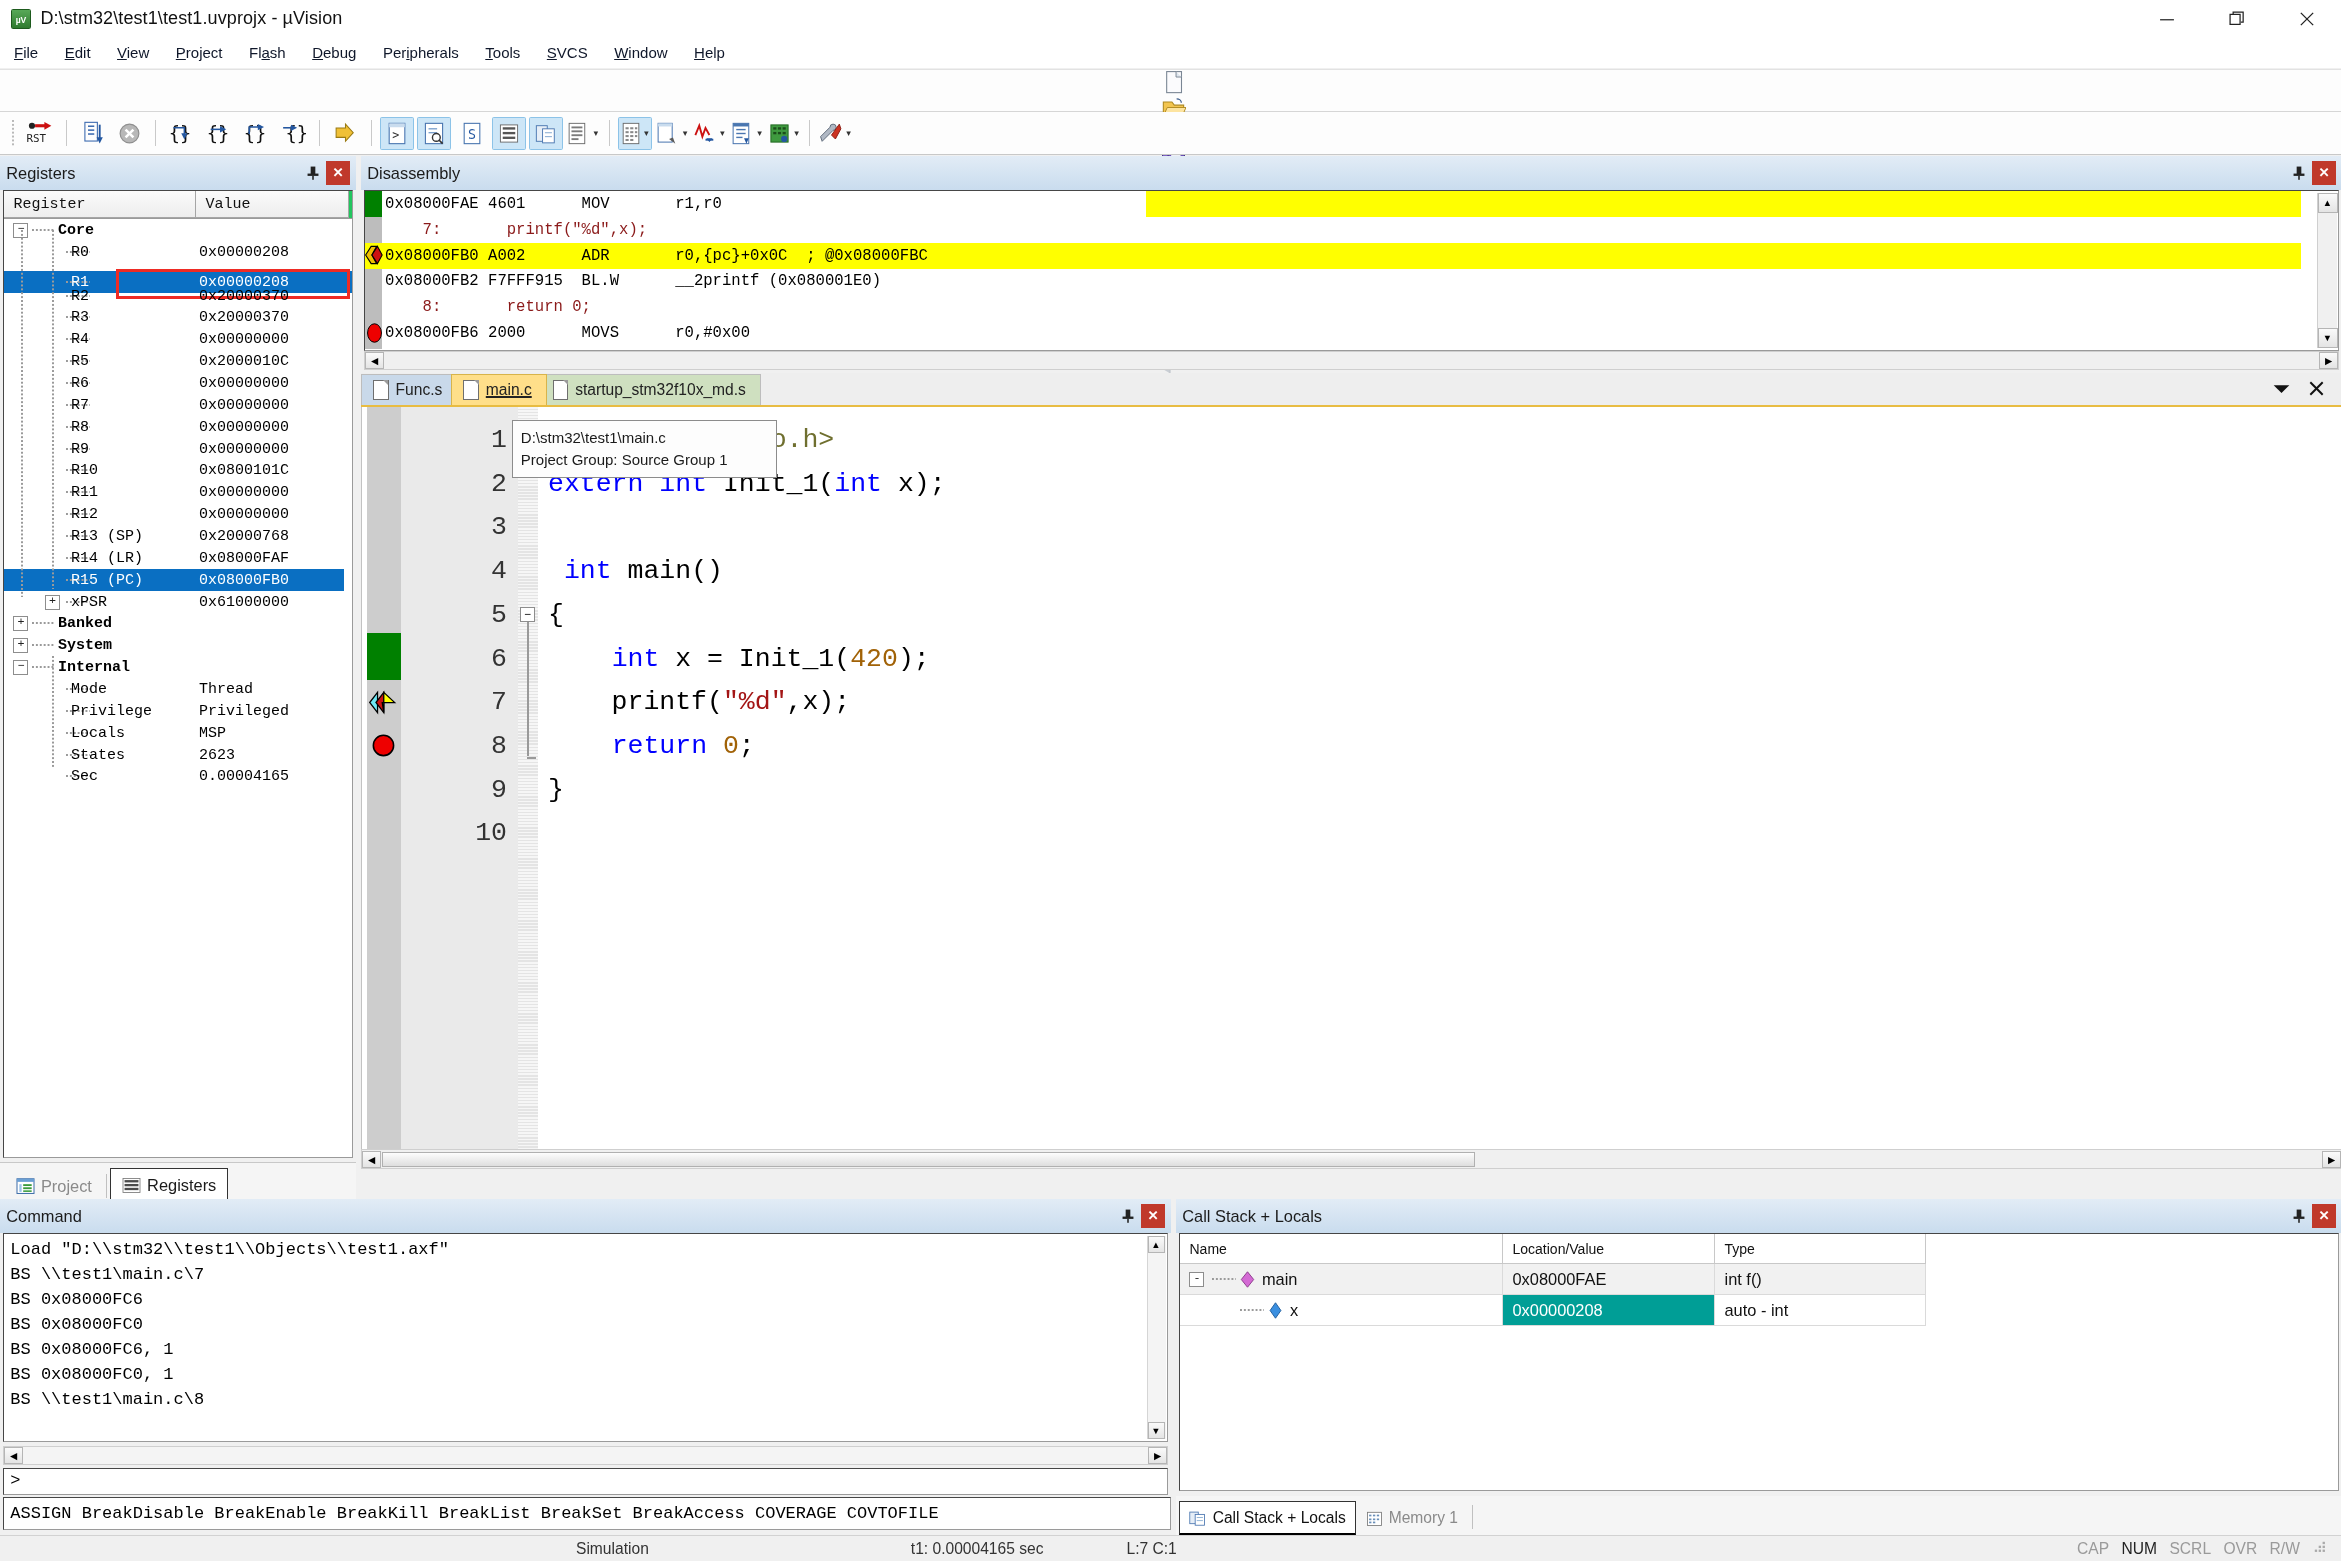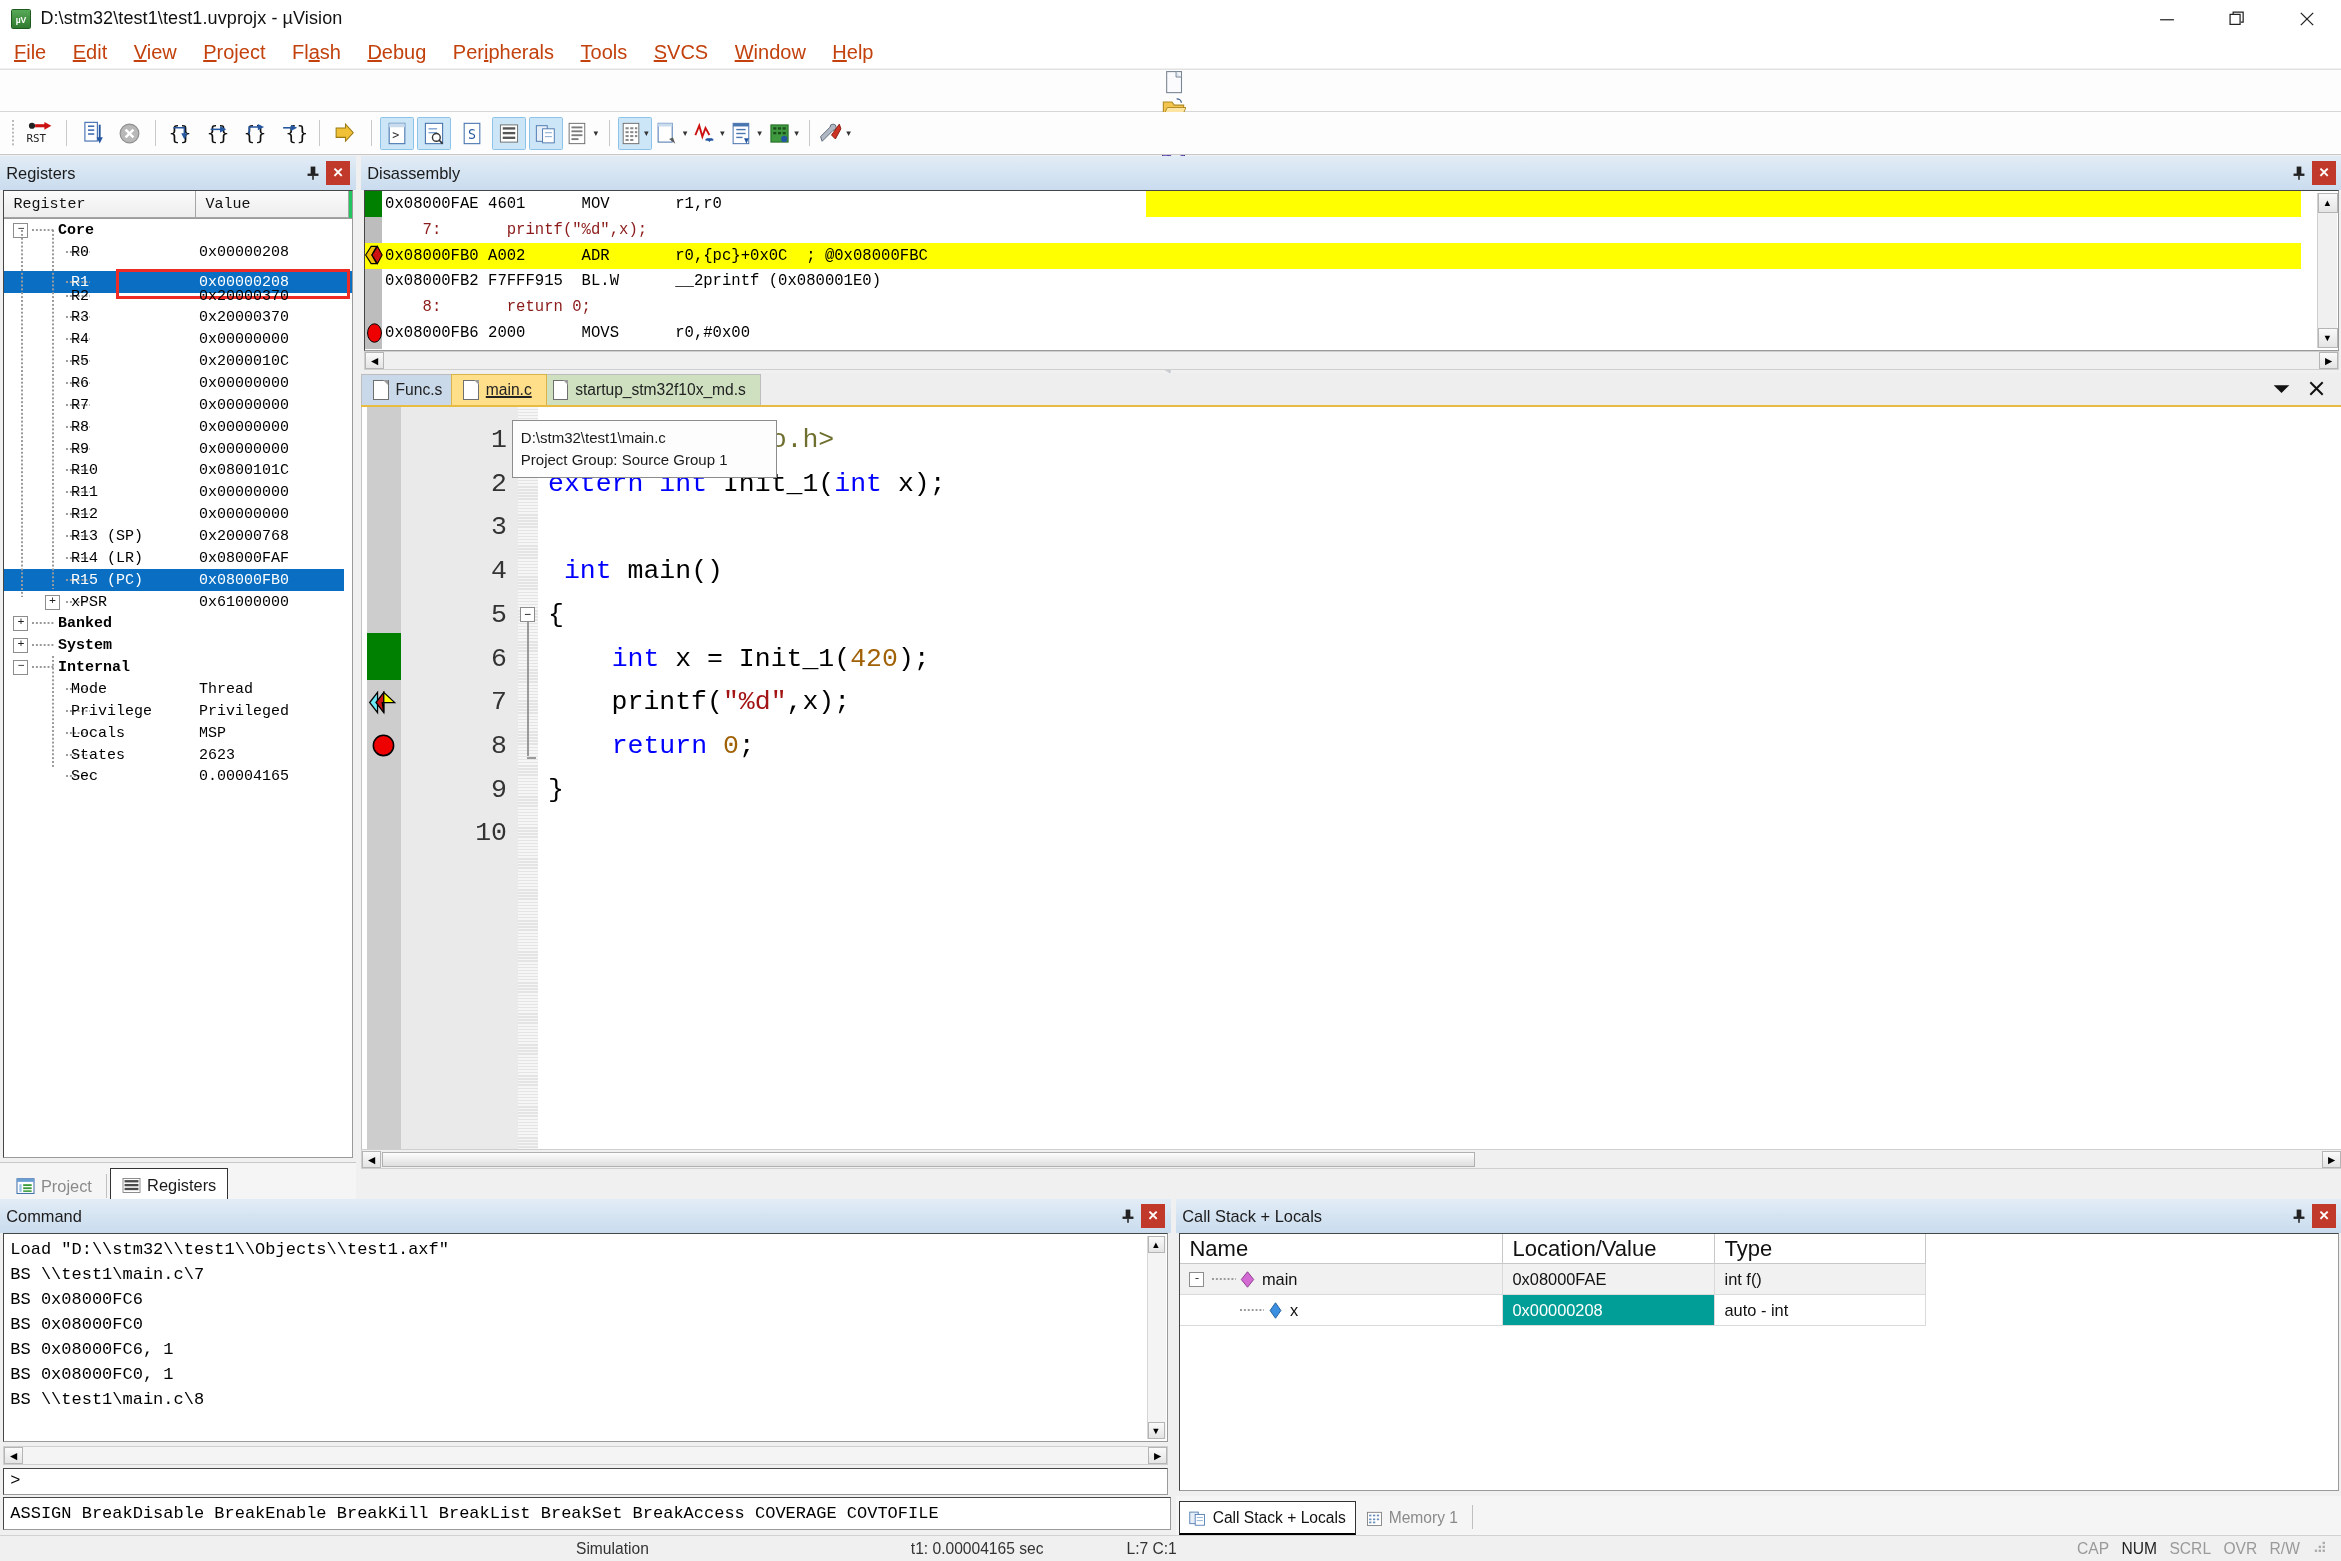--- a/index.html
+++ b/index.html
@@ -31,21 +31,21 @@
     font-size:17px; color:#222;
   }
   .winbtn svg { display:block; }
 
   
   #menubar {
     position:absolute; left:0; top:37px; width:2342px; height:31px;
     background:#ffffff; display:flex; align-items:center; padding-left:14px;
   }
   .menu-item {
-    font-size:20px; color:#c2410c; margin-right:26.5px; white-space:nowrap;
+    font-size:15px; color:#0f172a; margin-right:26.5px; white-space:nowrap;
   }
   .menu-item u { text-decoration:underline; }
 
   
   #toolbar1 {
     position:absolute; left:0; top:69px; width:2342px; height:43px;
     background:#fdfdfd; border-top:0.8px solid #e2e2e2; border-bottom:0.8px solid #d6d6d6;
     display:flex; align-items:center; padding-left:4.7px;flex-direction:column;
   }
   
@@ -225,21 +225,21 @@
   #cmd-hints { position:absolute; left:3.1px; top:1497px; width:1168px; height:33px;
     background:#fff; border:1.6px inset #9a9a9a;
     font-family:"Liberation Mono", monospace; font-size:17px; color:#000;
     display:flex; align-items:center; padding-left:6.2px; white-space:nowrap; }
 
   
   #cs-panel { position:absolute; left:1176px; top:1199px; width:1166px; height:297px; background:#f0f0f0; }
   #cs-body { position:absolute; left:3.1px; top:34px; width:1160px; height:258px;
     background:#fff; border:1.6px inset #9a9a9a; overflow:hidden; }
   #cs-header { display:flex; height:30px; }
-  .cs-th { font-size:22px; color:#111; display:flex; align-items:center; padding-left:9.4px;
+  .cs-th { font-size:14px; color:#111; display:flex; align-items:center; padding-left:9.4px;
     background:#fff; border-right:0.8px solid #c8c8c8; border-bottom:0.8px solid #c8c8c8; }
   .cs-row { display:flex; height:31px; align-items:stretch; }
   .cs-cell { font-size:16.4px; color:#111; display:flex; align-items:center; padding-left:9.4px;
     border-right:0.8px solid #dadada; border-bottom:0.8px solid #dadada; }
   .cs-row.row-alt .cs-cell { background:#f1f1f1; }
   .cs-cell.teal { background:#009e96; color:#fff; }
 
   
   #cs-tabs { position:absolute; left:1176px; top:1496px; width:1166px; height:39px;
     background:#f5f5f5; display:flex; align-items:flex-end; padding-left:3.1px; }

